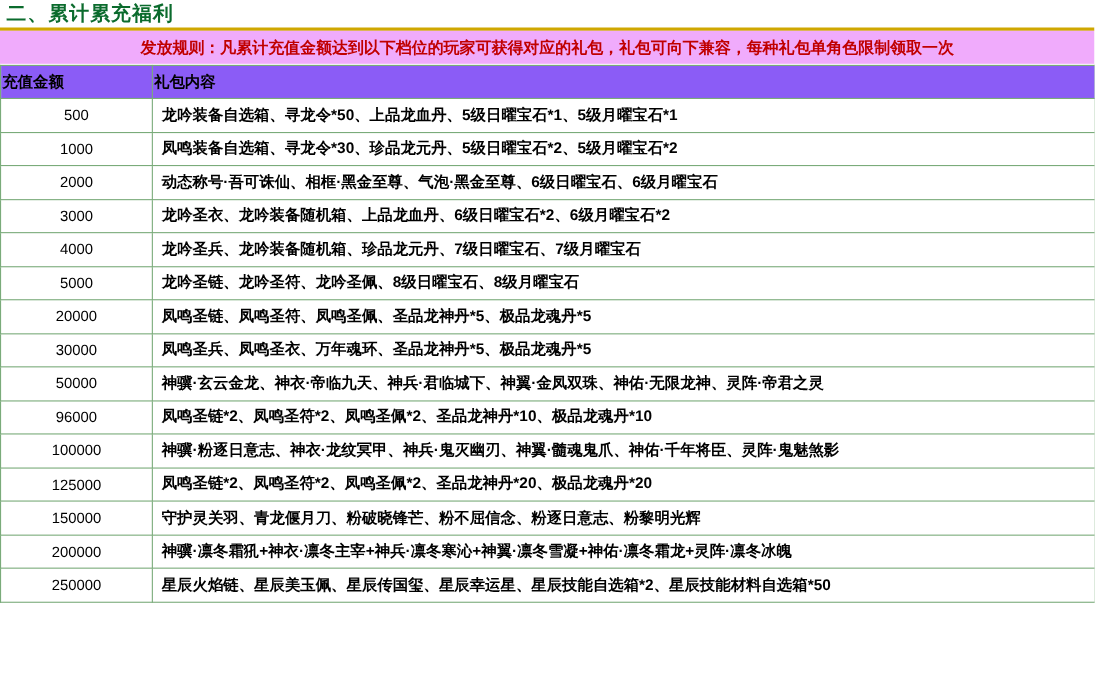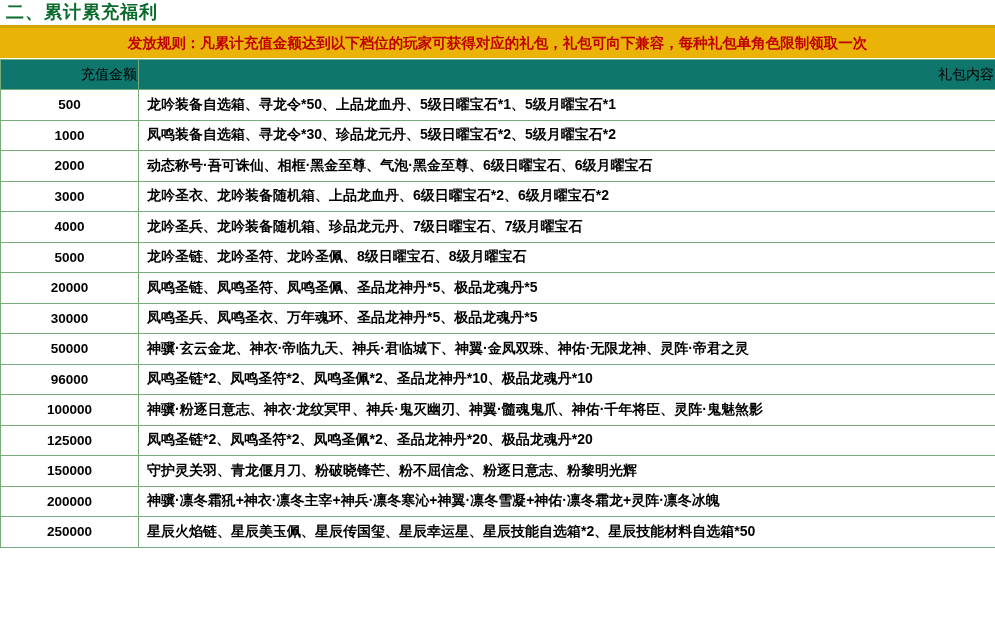--- a/index.html
+++ b/index.html
@@ -28,21 +28,21 @@
     box-sizing: border-box;
   }
   .title-text {
     font-size: 18px;
     font-weight: bold;
     color: #0b6b2d;
     letter-spacing: 1px;
   }
   
   .rule-banner {
-    background: #eab308;
+    background: #f0abfc;
     height: 30px;
     display: flex;
     align-items: center;
     justify-content: center;
     border-bottom: 1px solid #ffffff;
   }
   .rule-text {
     font-size: 14.5px;
     font-weight: bold;
     color: #c00000;
@@ -53,34 +53,34 @@
     border-collapse: collapse;
     width: 995px;
     table-layout: fixed;
   }
   table.gift-table th,
   table.gift-table td {
     border: 1px solid #7aab7a;
     box-sizing: border-box;
   }
   table.gift-table th {
-    background: #0f766e;
+    background: #8b5cf6;
     font-size: 14px;
-    font-weight: normal;
+    font-weight: bold;
     color: #000;
     height: 30px;
-    text-align: right;
+    text-align: left;
   }
   col.c-amount { width: 138px; }
   col.c-content { width: 857px; }
 
   table.gift-table td.amount {
     text-align: center;
     font-size: 13.5px;
-    font-weight: bold;
+    font-weight: normal;
     height: 30.5px;
     padding: 0;
   }
   table.gift-table td.content {
     text-align: left;
     font-size: 14px;
     font-weight: bold;
     height: 30.5px;
     padding: 0 0 0 8px;
     white-space: nowrap;

